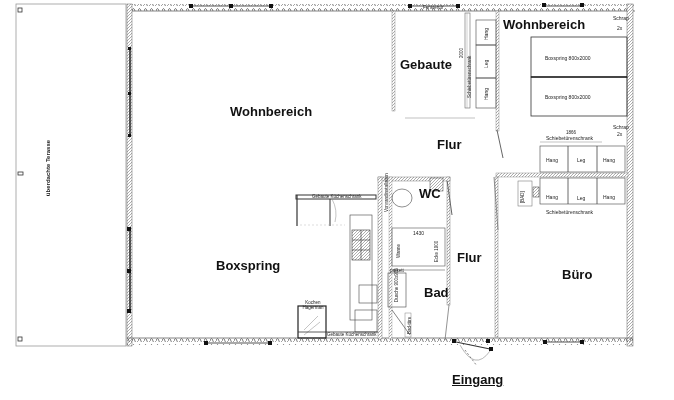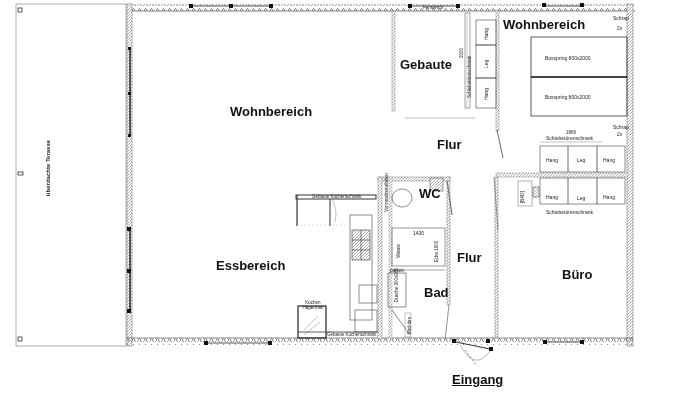--- a/index.html
+++ b/index.html
@@ -134,21 +134,21 @@
   <rect x="359" y="285" width="18" height="18" fill="none" stroke="#444" stroke-width="0.6"></rect>
 
   <rect x="298" y="306" width="28" height="32" fill="none" stroke="#222" stroke-width="1.2"></rect>
   <line x1="304" y1="330" x2="318" y2="316" stroke="#888" stroke-width="0.5"></line>
   <line x1="304" y1="335" x2="320" y2="322" stroke="#888" stroke-width="0.5"></line>
   <rect x="355" y="310" width="22" height="22" fill="none" stroke="#444" stroke-width="0.6"></rect>
   <line x1="298" y1="332" x2="378" y2="332" stroke="#333" stroke-width="0.8"></line>
 </svg>
 
 <div class="room-label" style="left:230px; top:104px;">Wohnbereich</div>
-<div class="room-label" style="left:216px; top:258px;">Essbereich</div>
+<div class="room-label" style="left:216px; top:258px;">Boxspring</div>
 <div class="room-label" style="left:400px; top:57px;">Gebaute</div>
 <div class="room-label" style="left:503px; top:17px;">Wohnbereich</div>
 <div class="room-label" style="left:437px; top:137px;">Flur</div>
 <div class="room-label" style="left:457px; top:250px;">Flur</div>
 <div class="room-label" style="left:419px; top:186px;">WC</div>
 <div class="room-label" style="left:424px; top:285px;">Bad</div>
 <div class="room-label" style="left:550px; top:267px;margin-left:12px;">Büro</div>
 <div class="room-label" style="left:452px; top:372px;text-decoration:underline;">Eingang</div>
 <div class="terrace-label" style="left:18px; top:165px; width:60px; text-align:center;">überdachte Terasse</div>
 

